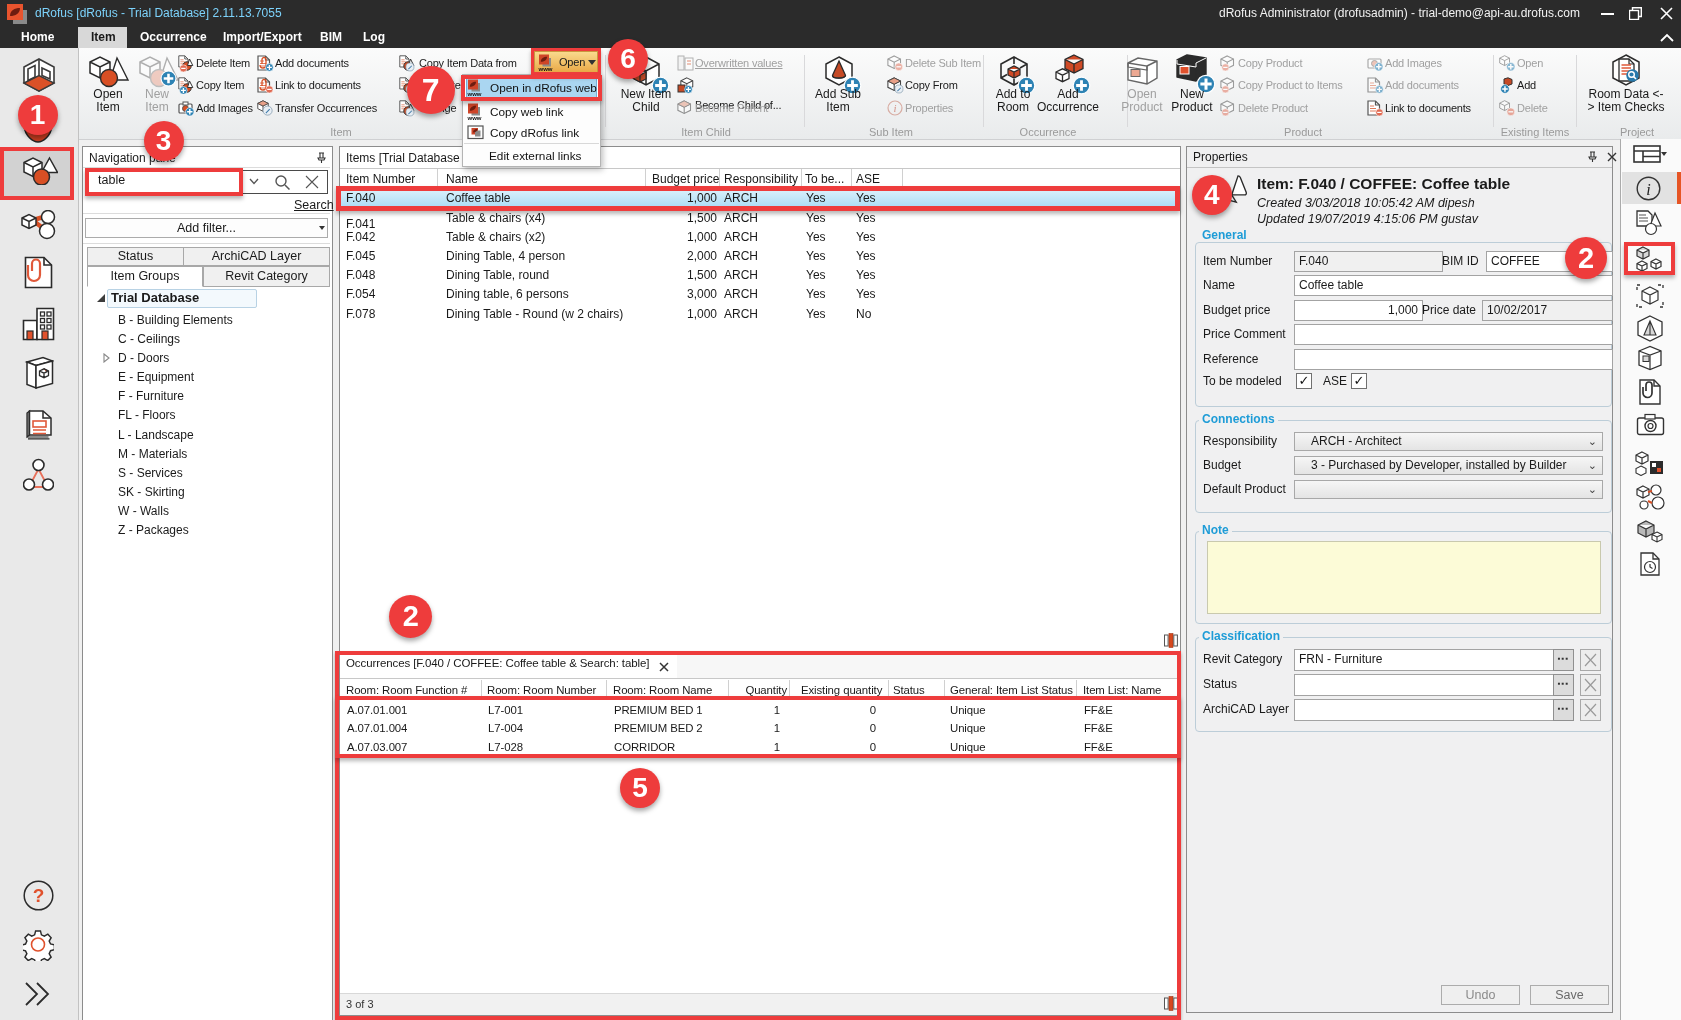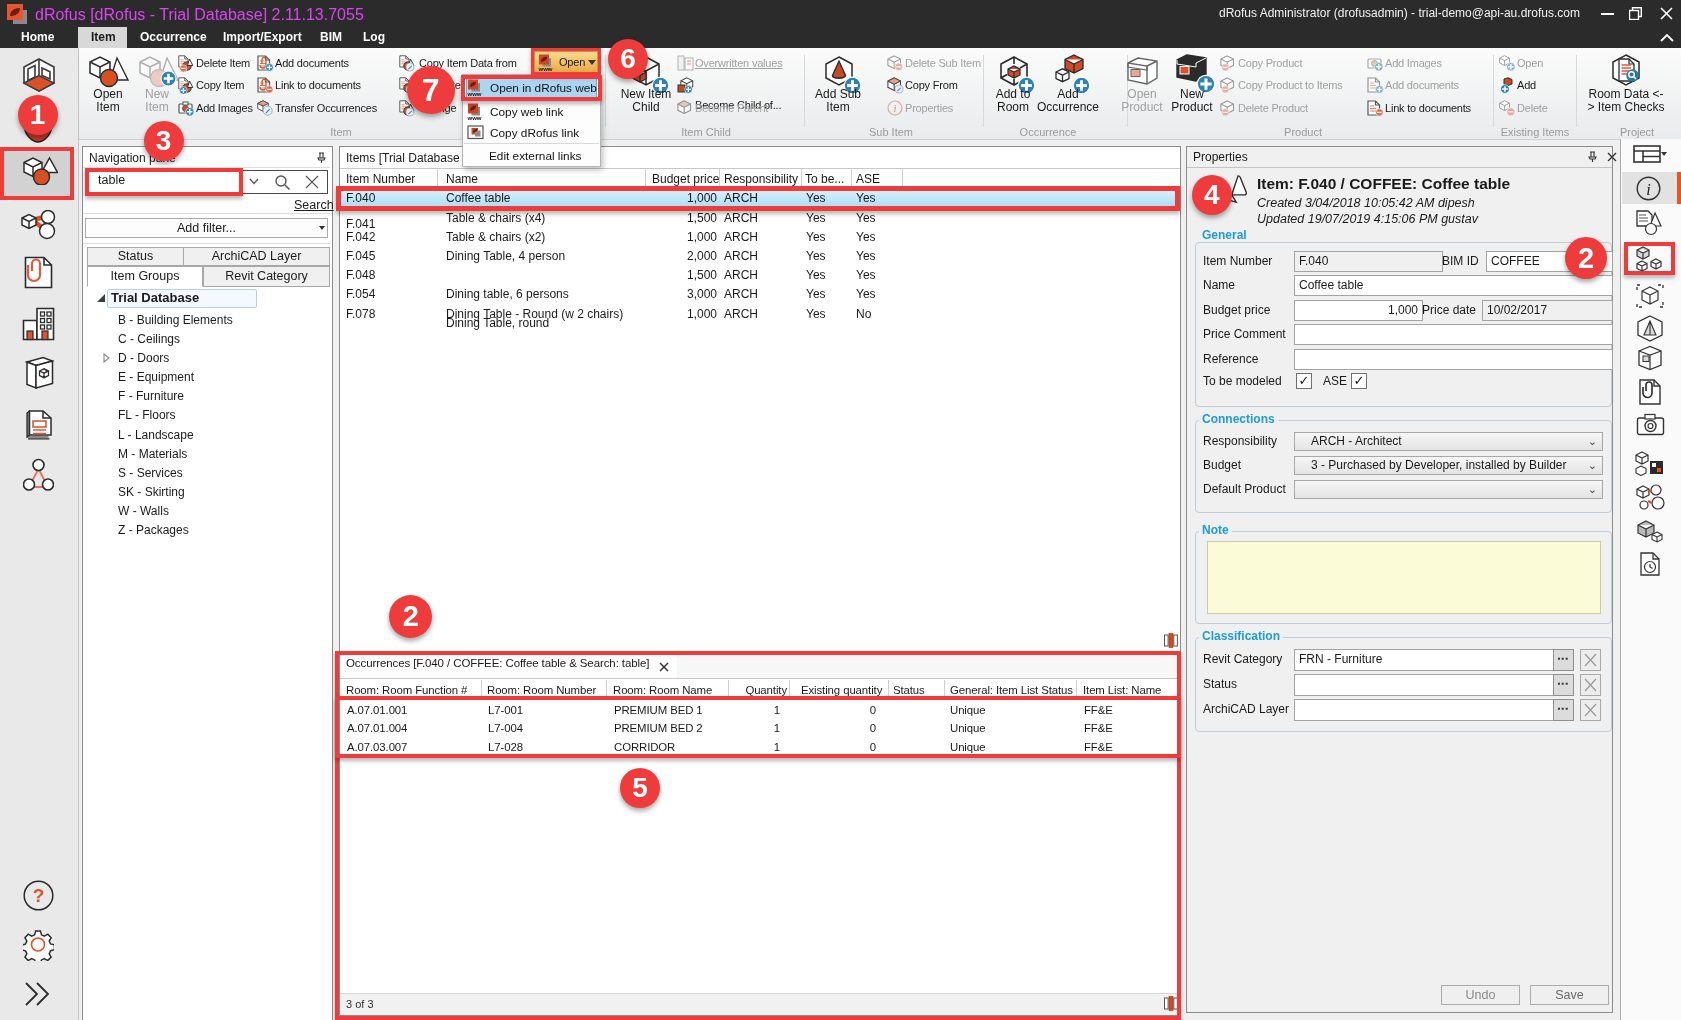--- a/index.html
+++ b/index.html
@@ -37,21 +37,21 @@
 .icon{position:absolute;}
 </style></head>
 <body>
 <div id="app">
 <div id="titlebar">
  <svg class="icon" style="left:6px;top:3px;" width="23" height="23" viewBox="0 0 23 23">
   <rect x="7" y="7" width="14" height="14" fill="#8a8a8a"></rect>
   <rect x="1" y="1" width="16" height="16" fill="#e8542e"></rect>
   <path d="M4 13 C4 7.5 8.5 5 14 5 C14 10.5 9.5 13 4 13 Z" fill="#6e1d10"></path>
  </svg>
- <div class="abs" style="left:35px;top:6px;font-size:16px;color:#d946ef;">dRofus [dRofus - Trial Database] 2.11.13.7055</div>
+ <div class="abs" style="left:35px;top:6px;font-size:12px;color:#7dd3fc;">dRofus [dRofus - Trial Database] 2.11.13.7055</div>
  <div class="abs" style="left:1219px;top:6px;font-size:12px;color:#f2f2f2;">dRofus Administrator (drofusadmin) - trial-demo@api-au.drofus.com</div>
  <div class="abs" style="left:1601px;top:13px;width:13px;height:2px;background:#fff;"></div>
  <svg class="icon" style="left:1629px;top:7px;" width="13" height="13" viewBox="0 0 13 13">
   <rect x="0.5" y="3.5" width="9" height="9" fill="none" stroke="#fff" stroke-width="1.4"></rect>
   <path d="M3.5 3.5 V0.7 H12.3 V9.5 H9.5" fill="none" stroke="#fff" stroke-width="1.4"></path>
  </svg>
  <svg class="icon" style="left:1660px;top:7px;" width="13" height="13" viewBox="0 0 13 13">
   <path d="M1 1 L12 12 M12 1 L1 12" stroke="#fff" stroke-width="1.6"></path>
  </svg>
 </div>
@@ -502,21 +502,21 @@
       <div class="cell" style="left:384px;top:80.7px;">ARCH</div>
       <div class="cell" style="left:466px;top:80.7px;">Yes</div>
       <div class="cell" style="left:516px;top:80.7px;">Yes</div>
  <div class="cell" style="left:6px;top:99.9px;">F.045</div>
       <div class="cell" style="left:106px;top:99.9px;">Dining Table, 4 person</div>
       <div class="cell" style="left:312px;top:99.9px;width:65px;text-align:right;">2,000</div>
       <div class="cell" style="left:384px;top:99.9px;">ARCH</div>
       <div class="cell" style="left:466px;top:99.9px;">Yes</div>
       <div class="cell" style="left:516px;top:99.9px;">Yes</div>
  <div class="cell" style="left:6px;top:119.1px;">F.048</div>
-      <div class="cell" style="left:106px;top:119.1px;margin-top:48px;">Dining Table, round</div>
+      <div class="cell" style="left:106px;top:119.1px;">Dining Table, round</div>
       <div class="cell" style="left:312px;top:119.1px;width:65px;text-align:right;">1,500</div>
       <div class="cell" style="left:384px;top:119.1px;">ARCH</div>
       <div class="cell" style="left:466px;top:119.1px;">Yes</div>
       <div class="cell" style="left:516px;top:119.1px;">Yes</div>
  <div class="cell" style="left:6px;top:138.3px;">F.054</div>
       <div class="cell" style="left:106px;top:138.3px;">Dining table, 6 persons</div>
       <div class="cell" style="left:312px;top:138.3px;width:65px;text-align:right;">3,000</div>
       <div class="cell" style="left:384px;top:138.3px;">ARCH</div>
       <div class="cell" style="left:466px;top:138.3px;">Yes</div>
       <div class="cell" style="left:516px;top:138.3px;">Yes</div>
@@ -591,21 +591,21 @@
       </svg>
  <svg class="icon" style="left:420px;top:5px;" width="10" height="10" viewBox="0 0 10 10">
         <path d="M1 1 L9 9 M9 1 L1 9" stroke="#333" stroke-width="1.4"></path>
       </svg>
  <div class="abs" style="left:0;top:20px;width:425px;height:1px;background:#c4c4c4;"></div>
  <svg class="icon" style="left:32px;top:27px;" width="29" height="31" viewBox="0 0 32 34">
         <path d="M21 2 C22 2 23 2.5 23.5 3.8 L30 20 C30.5 21.5 30 23 28 23 L14 23 Z" fill="#fff" stroke="#2b2b2b" stroke-width="1.5"></path>
         <path d="M14 23 L19 31 L8 28 Z" fill="#fff" stroke="#2b2b2b" stroke-width="1.5"></path>
       </svg>
  <div class="abs" style="left:70px;top:28px;font-size:15.5px;font-weight:bold;color:#1a1a1a;white-space:nowrap;">Item: F.040 / COFFEE: Coffee table</div>
- <div class="abs" style="left:70px;top:49px;font-size:12.5px;font-style:italic;color:#1a1a1a;white-space:nowrap;">Created 3/04/2018 10:05:42 AM dipesh</div>
+ <div class="abs" style="left:70px;top:49px;font-size:12.5px;font-style:italic;color:#1a1a1a;white-space:nowrap;">Created 3/03/2018 10:05:42 AM dipesh</div>
  <div class="abs" style="left:70px;top:64.5px;font-size:12.5px;font-style:italic;color:#1a1a1a;white-space:nowrap;">Updated 19/07/2019 4:15:06 PM gustav</div>
  <div class="fset" style="left:8px;top:95px;width:415px;height:163px;"></div>
  <div class="flabel" style="left:12px;top:82px;">General</div>
  <div class="plabel" style="left:16px;top:103.5px;">Item Number</div>
  <div class="field fieldro" style="left:107px;top:103.5px;width:139px;height:19px;">F.040</div>
  <div class="plabel" style="left:255px;top:103.5px;">BIM ID</div>
  <div class="field" style="left:299px;top:103.5px;width:117px;height:19px;">COFFEE</div>
  <div class="plabel" style="left:16px;top:128px;">Name</div>
  <div class="field" style="left:107px;top:128px;width:309px;height:19px;">Coffee table</div>
  <div class="plabel" style="left:16px;top:152.5px;">Budget price</div>

